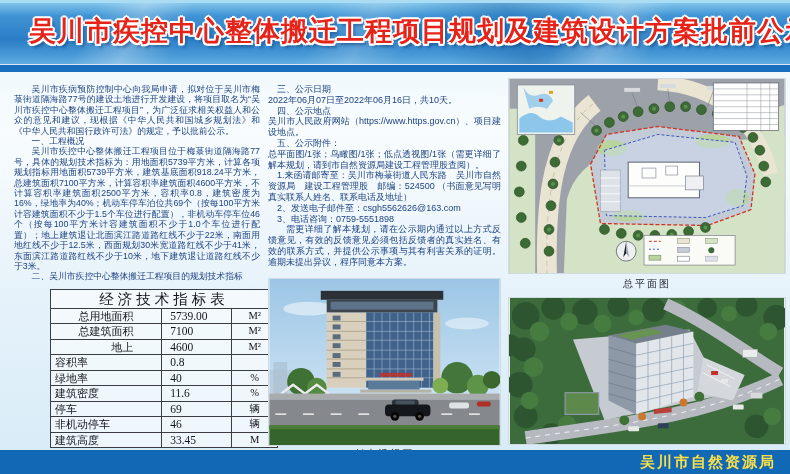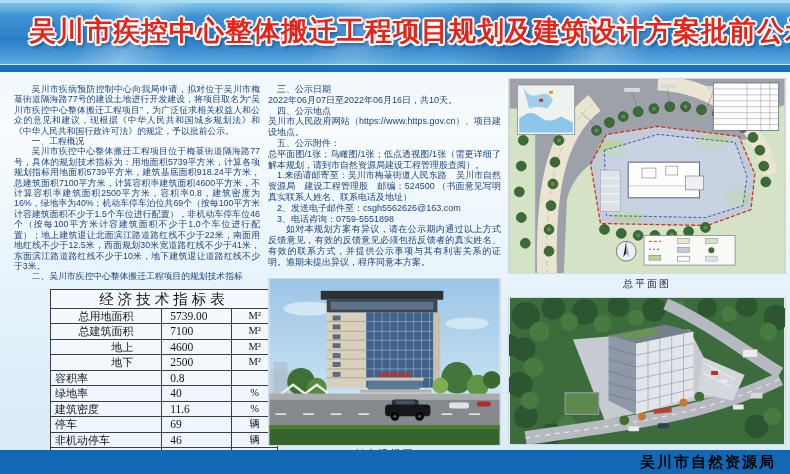--- a/index.html
+++ b/index.html
@@ -54,21 +54,21 @@
   table.econ tr.l td.lab { text-align:left; padding-left:4px; }
 
   
   .fig { display:block; border:1px solid rgba(120,150,175,.35); background:#fff; }
   .caption { text-align:center; font-family:"Liberation Serif","DejaVu Serif",serif;
     font-size:10px; letter-spacing:2px; color:#1d1d2b; margin-top:3px; }
   .persp-wrap { margin-top:10px; }
 
   
   .footer { position:absolute; bottom:0; left:0; right:0; height:24px; background:#1168b4;
-    color:#000000; font-weight:bold; font-size:15px; line-height:24px; text-align:right;
+    color:#fde047; font-weight:bold; font-size:15px; line-height:24px; text-align:right;
     letter-spacing:2px; padding-right:14px; }
 </style>
 </head>
 <body>
 
 <div class="poster">
 
   <div class="banner">
     <div class="streaks"></div>
     <div class="top-strip"></div>
@@ -95,25 +95,20 @@
           <td class="unt">M²</td>
             </tr>
         <tr class="c">
           <td class="lab">总建筑面积</td>
           <td class="val">7100</td>
           <td class="unt">M²</td>
             </tr>
         <tr class="r">
           <td class="lab">地上</td>
           <td class="val">4600</td>
-          <td class="unt">M²</td>
-            </tr>
-        <tr class="r">
-          <td class="lab">地下</td>
-          <td class="val">2500</td>
           <td class="unt">M²</td>
             </tr>
         <tr class="l">
           <td class="lab">容积率</td>
           <td class="val">0.8</td>
           <td class="unt"></td>
             </tr>
         <tr class="l">
           <td class="lab">绿地率</td>
           <td class="val">40</td>
@@ -146,21 +141,21 @@
     <div class="col col-mid">
       <p class="indent1">三、公示日期</p>
       <p>2022年06月07日至2022年06月16日，共10天。</p>
       <p class="indent1">四、公示地点</p>
       <p>吴川市人民政府网站（https://www.https.gov.cn）、项目建设地点。</p>
       <p class="indent1">五、公示附件：</p>
       <p>总平面图/1张；鸟瞰图/1张；低点透视图/1张（需更详细了解本规划，请到市自然资源局建设工程管理股查阅）。</p>
       <p class="indent1">1.来函请邮寄至：吴川市梅菉街道人民东路　吴川市自然资源局　建设工程管理股　邮编：524500 （书面意见写明真实联系人姓名、联系电话及地址）</p>
       <p class="indent1">2、发送电子邮件至：csgh5562626@163.com</p>
       <p class="indent1">3、电话咨询：0759-5551898</p>
-      <p class="indent2">如对本规划方案有异议，请在公示期内通过以上方式反馈意见，有效的反馈意见必须包括反馈者的真实姓名、有效的联系方式，并提供公示事项与其有利害关系的证明。逾期未提出异议，程序同意本方案。</p>
+      <p class="indent2">需更详细了解本规划，请在公示期内通过以上方式反馈意见，有效的反馈意见必须包括反馈者的真实姓名、有效的联系方式，并提供公示事项与其有利害关系的证明。逾期未提出异议，程序同意本方案。</p>
 
       <div class="persp-wrap">
         <svg class="fig" width="233" height="168" viewBox="0 0 233 168">
           <defs>
             <linearGradient id="sky" x1="0" y1="0" x2="0" y2="1">
               <stop offset="0" stop-color="#9cc6e6"></stop>
                 <stop offset="1" stop-color="#dcecf7"></stop>
             </linearGradient>
           </defs>
           <rect width="233" height="168" fill="url(#sky)"></rect>

